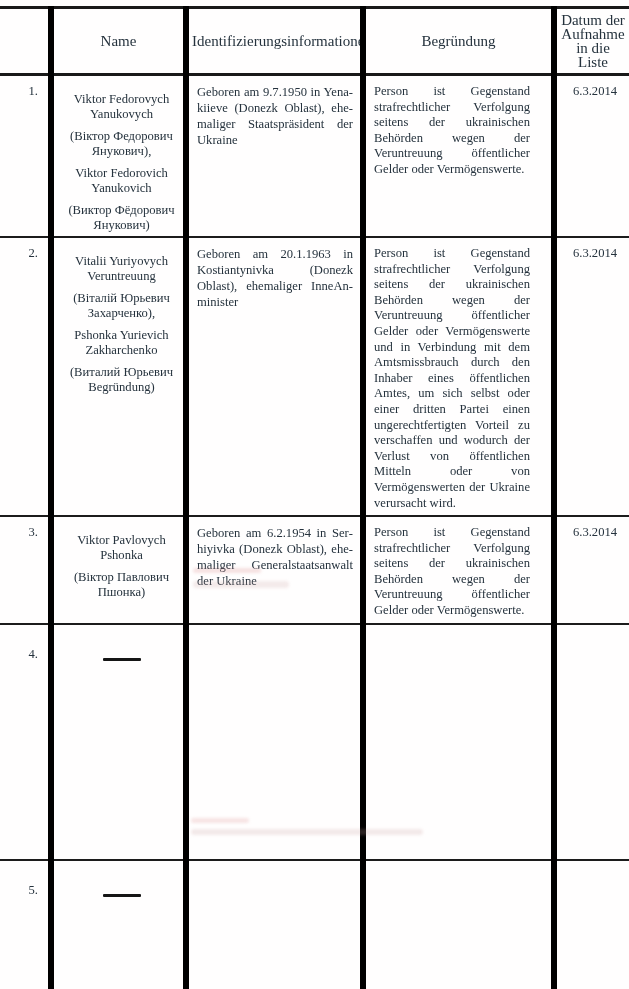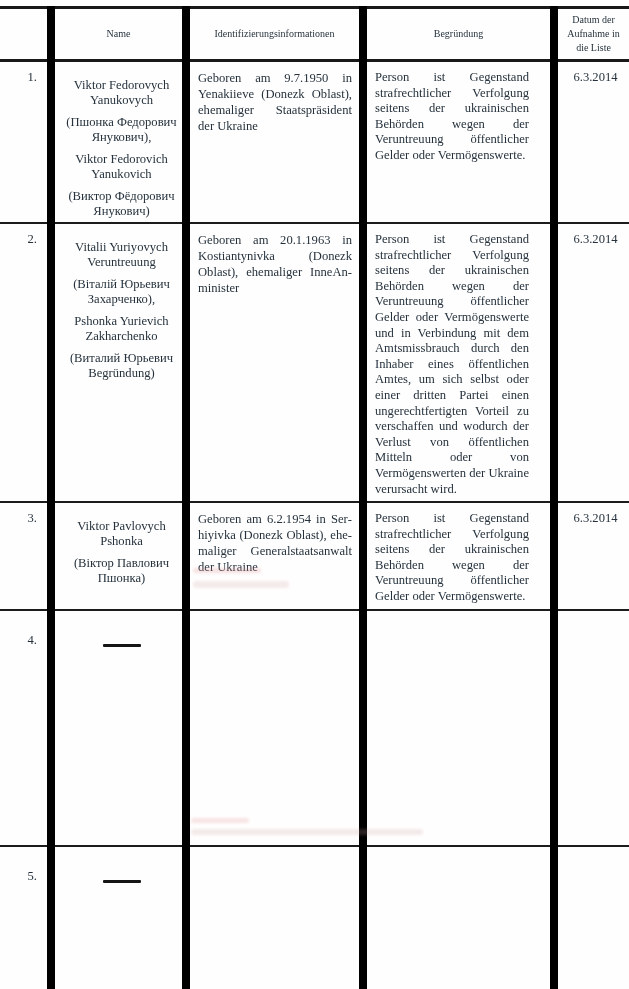--- a/index.html
+++ b/index.html
@@ -18,24 +18,24 @@
   }
   td,th{
     vertical-align:top;
     padding:8px 8px 4px 8px;
     font-size:12.6px;line-height:15.6px;
     border-bottom:2px solid #1c1c1c;
     overflow:hidden;
   }
   th{
     vertical-align:middle;text-align:center;font-weight:normal;
-    font-size:10px;line-height:14px;padding:4px 3px;
+    font-size:15px;line-height:14px;padding:4px 3px;
     border-bottom:3px solid #191919;
   }
-  .b-right{border-right:8px solid #000000;}
+  .b-right{border-right:6px solid #000000;}
   .c-num{text-align:right;padding-right:10px;}
   .c-name{padding-left:11px;padding-right:5px;line-height:14.5px;}
   .c-name p{margin:8px 0 8px 0;text-align:center;}
   .c-name p:last-child{margin-bottom:0;}
   .c-info{text-align:justify;line-height:16px;padding-left:8px;padding-right:7px;}
   .c-reason{text-align:justify;padding-left:8px;padding-right:21px;}
   .c-date{text-align:center;padding-left:9px;padding-right:5px;}
   tr.r-header{height:48px;}
   tr.r1{height:150px;}
   tr.r2{height:221px;}
@@ -73,21 +73,21 @@
         <th class="b-right">Name</th>
         <th class="b-right">Identifizierungsinformationen</th>
         <th class="b-right">Begründung</th>
         <th>Datum der Aufnahme in die Liste</th>
       </tr>
 
       <tr class="r1">
         <td class="c-num b-right">1.</td>
         <td class="c-name b-right">
             <p>Viktor Fedorovych Yanukovych</p>
-            <p>(Пшонка Федорович Янукович),</p>
+            <p>(Віктор Федорович Янукович),</p>
             <p>Viktor Fedorovich Yanukovich</p>
             <p>(Виктор Фёдорович Янукович)</p>
           </td>
         <td class="c-info b-right">Geboren am 9.7.1950 in Yena­kiieve (Donezk Oblast), ehe­maliger Staatspräsident der Ukraine</td>
         <td class="c-reason b-right">Person ist Gegenstand strafrecht­licher Verfolgung seitens der ukrainischen Behörden wegen der Veruntreuung öffentlicher Gelder oder Vermögenswerte.</td>
         <td class="c-date">6.3.2014</td>
       </tr>
 
       <tr class="r2">
         <td class="c-num b-right">2.</td>

